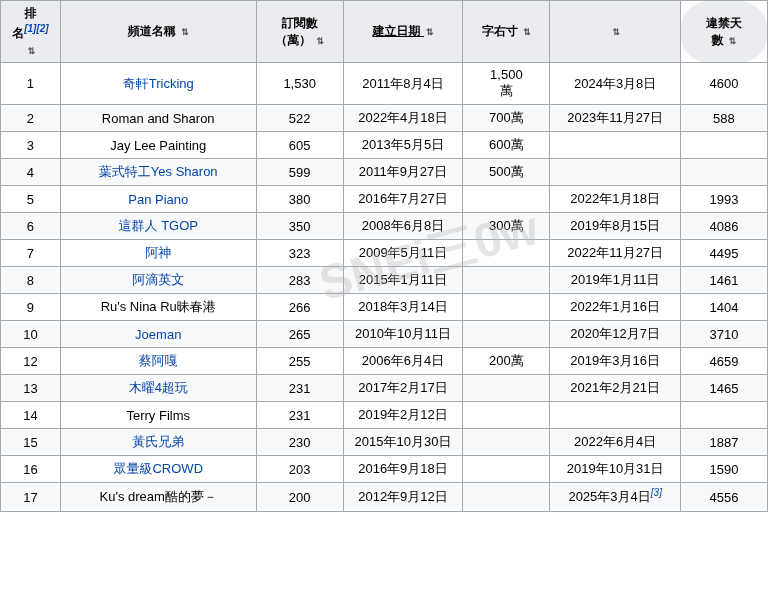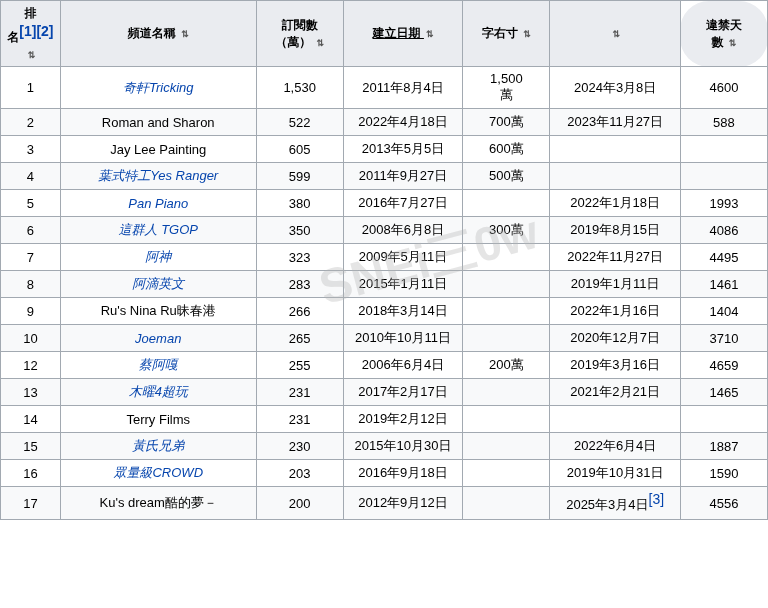--- a/index.html
+++ b/index.html
@@ -39,21 +39,20 @@
     }
     tr:nth-child(even) td {
       background: #f8f9fa;
     }
     tr:nth-child(odd) td {
       background: #fff;
     }
     .link {
       color: #0645ad;
       text-decoration: none;
-      font-style: italic;
     }
     .col-rank { width: 55px; }
     .col-name { width: 180px; margin-top: 26px; }
     .col-subs { width: 80px; }
     .col-created { width: 110px; text-decoration: underline; }
     .col-subcount { width: 80px; }
     .col-date2 { width: 120px; }
     .col-days { width: 80px; border-radius: 29px; }
     .watermark {
       position: absolute;
@@ -65,22 +64,23 @@
       font-weight: bold;
       pointer-events: none;
       white-space: nowrap;
       z-index: 10;
     }
     .table-wrapper {
       position: relative;
       overflow: hidden;
     }
     sup {
-      font-size: 14px;
+      font-size: 10px;
       color: #0645ad;
+      font-style: italic;
     }
   </style>
 </head>
 <body>
 
 <div class="table-wrapper">
   <div class="watermark">SNEi三0w</div>
   <div class="table-container">
     <table>
       <thead>
@@ -137,21 +137,21 @@
             <td>3</td>
             <td>Jay Lee Painting</td>
             <td>605</td>
             <td>2013年5月5日</td>
             <td>600萬</td>
             <td></td>
             <td></td>
           </tr>
           <tr>
             <td>4</td>
-            <td><a class="link" href="#">葉式特工Yes Ranger</a></td>
+            <td><a class="link" href="#">葉式特工Yes Sharon</a></td>
             <td>599</td>
             <td>2011年9月27日</td>
             <td>500萬</td>
             <td></td>
             <td></td>
           </tr>
           <tr>
             <td>5</td>
             <td><a class="link" href="#">Pan Piano</a></td>
             <td>380</td>

